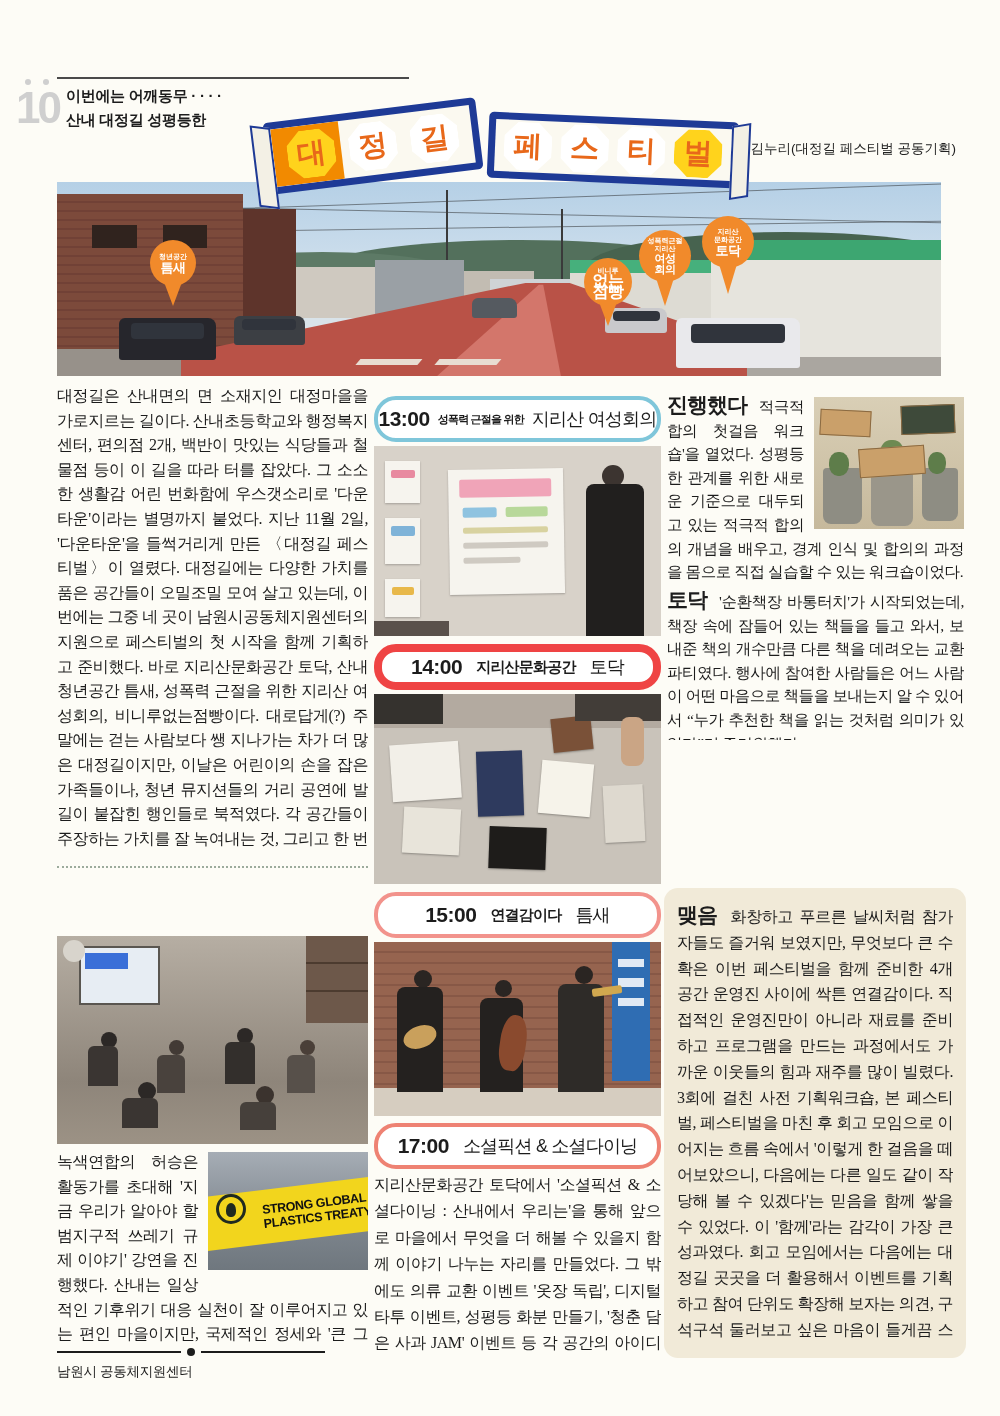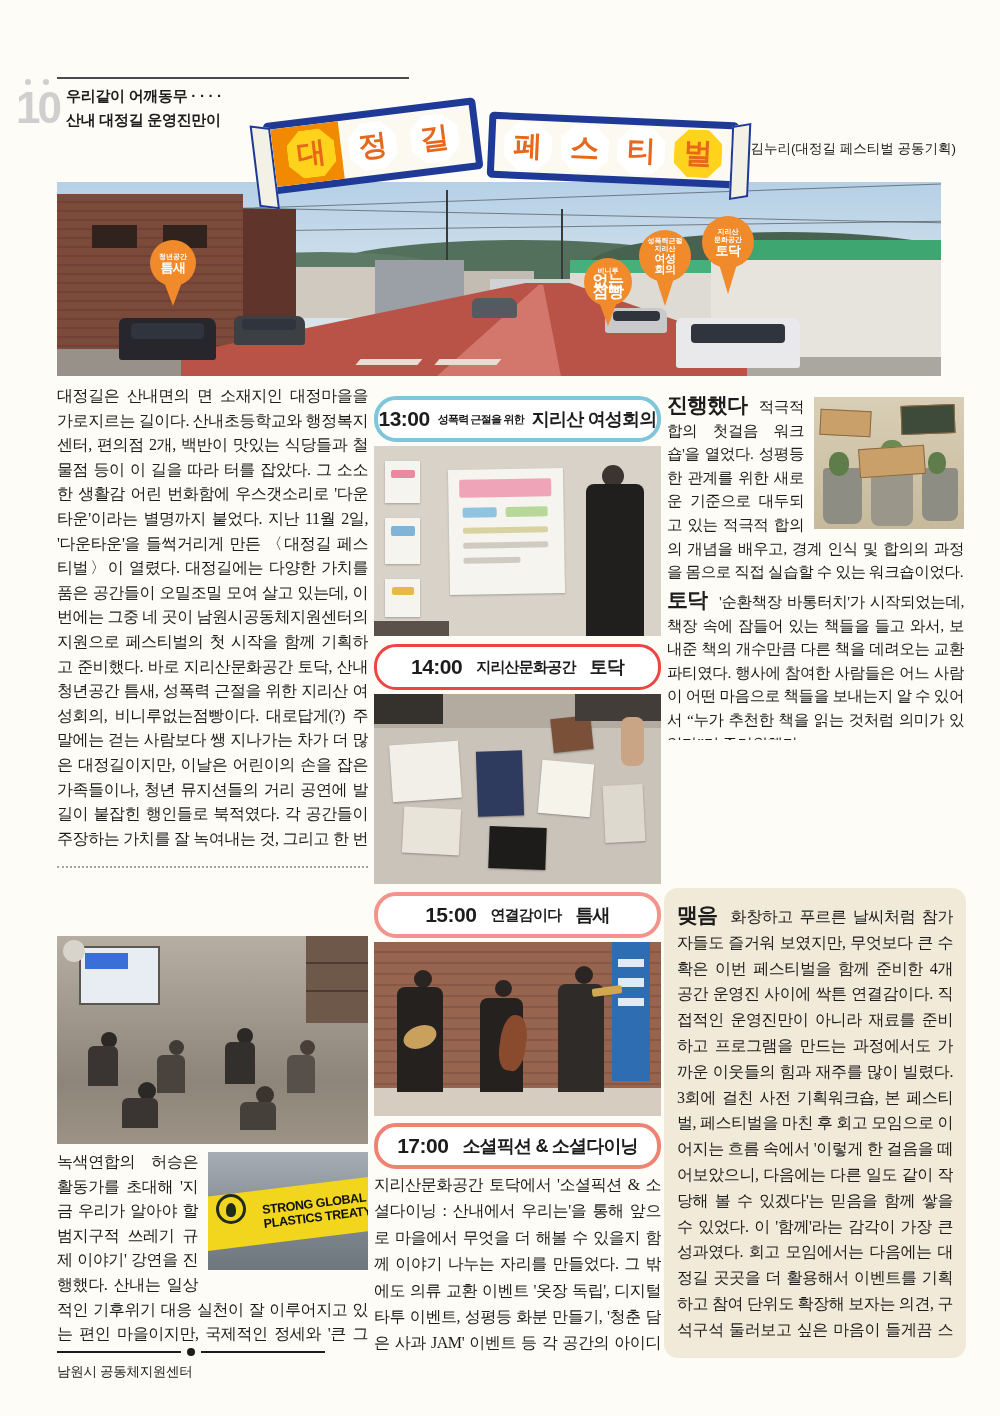--- a/index.html
+++ b/index.html
@@ -73,25 +73,25 @@
   .body3 { font-size:15.5px; line-height:23.6px; letter-spacing:-0.4px; }
 
   .dotted-sep { position:absolute; left:57px; top:866px; width:311px; border-top:2px dotted #9cab9c; }
 
   
   .sched { position:absolute; height:46px; background:#fff; border-radius:22px;
     display:flex; align-items:center; justify-content:center; gap:14px;
     font-family:"Liberation Sans","DejaVu Sans",sans-serif; z-index:3; }
   .sched .time { font-size:21px; font-weight:700; letter-spacing:-0.5px; }
   .sched .prefix { font-size:15px; font-weight:700; letter-spacing:-0.8px; }
-  .sched .title { font-size:18px; font-weight:700; letter-spacing:-0.8px; }
+  .sched .title { font-size:18px; font-weight:400; letter-spacing:-0.8px; }
   .sch-10 { left:57px; top:880px; width:311px; border:4px solid #93c5a1; gap:26px; }
   .sch-13 { left:374px; top:396px; width:287px; border:4px solid #7fc6da; gap:8px; }
   .sch-13 .prefix { font-size:11px; }
-  .sch-14 { left:374px; top:644px; width:287px; border:3px solid #ef4444; }
+  .sch-14 { left:374px; top:644px; width:287px; border:8px solid #ef4444; }
   .sch-15 { left:374px; top:892px; width:287px; border:4px solid #f2938c; }
   .sch-17 { left:374px; top:1123px; width:287px; border:4px solid #ee8273; }
 
   
   .photo { position:absolute; overflow:hidden; }
 
   
   .photo-lecture { left:57px; top:936px; width:311px; height:208px;
     background:linear-gradient(#b6aea3, #8e857a 70%, #9c9285); }
   .screen { position:absolute; left:7%; top:5%; width:26%; height:28%; background:#e7edf3; border:2px solid #5a5650; }
@@ -164,22 +164,22 @@
 <body>
 
 <div class="page">
 
   <div class="top-rule"></div>
   <div class="page-num sans">10</div>
   <div class="page-num-dots">
       <i></i>
       <i></i>
     </div>
-  <div class="hdr1 sans">우리같이 어깨동무 · · · ·</div>
-  <div class="hdr2 sans">산내 대정길 운영진만이</div>
+  <div class="hdr1 sans">이번에는 어깨동무 · · · ·</div>
+  <div class="hdr2 sans">산내 대정길 성평등한</div>
   <div class="byline sans">| 김누리(대정길 페스티벌 공동기획)</div>
 
   <div class="sign sign1">
     <div class="sign-inner">
       <span class="orange-panel"></span>
       <span class="oct yellow">대</span>
       <span class="oct">정</span>
       <span class="oct">길</span>
     </div>
   </div>

